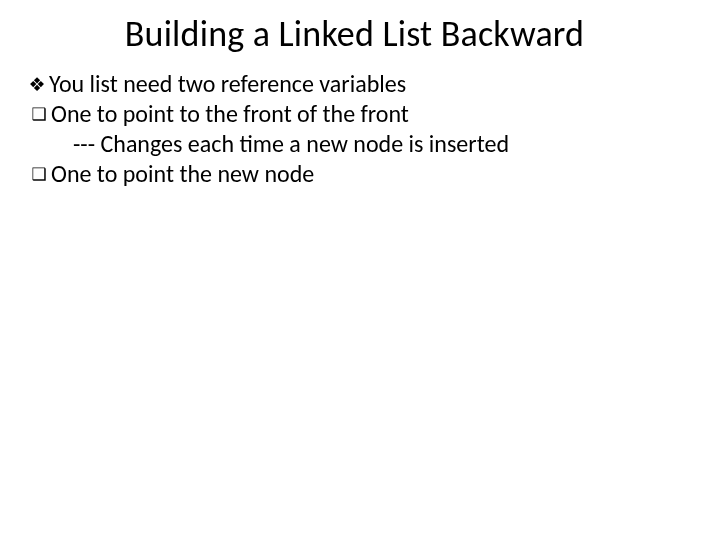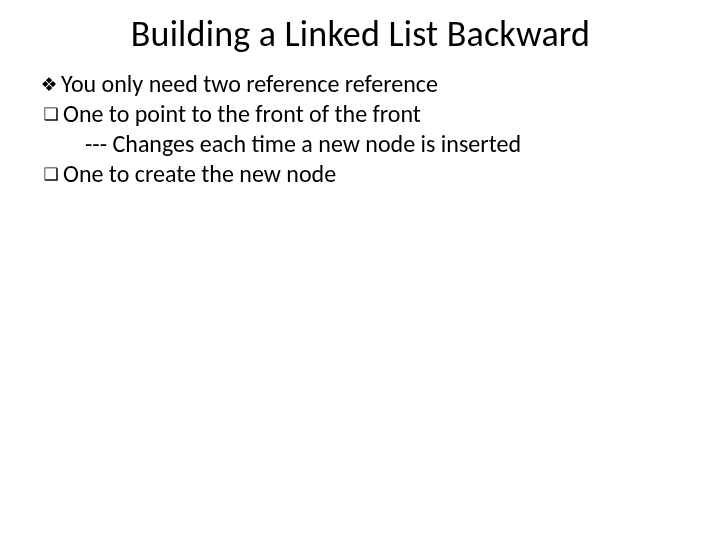--- a/index.html
+++ b/index.html
@@ -9,21 +9,21 @@
     height: 540px;
     background: #ffffff;
     font-family: Calibri, "Segoe UI", Arial, sans-serif;
     color: #000;
     overflow: hidden;
   }
   .slide {
     box-sizing: border-box;
     width: 720px;
     height: 540px;
-    padding: 14px 36px 0 37px;
+    padding: 14px 36px 0 25px;
   }
   .title {
     font-size: 36px;
     font-weight: 400;
     text-align: center;
     line-height: 1.15;
     margin: 0 0 14px 0;
     letter-spacing: 0.2px;
   }
   .body {
@@ -61,31 +61,31 @@
 <body>
 
 <div class="slide">
 
   <h1 class="title">Building a Linked List Backward</h1>
 
   <div class="body">
 
     <div class="row">
       <span class="bullet diamond">❖</span>
-      <span class="text">You only need two reference reference</span>
+      <span class="text">You list need two reference variables</span>
     </div>
 
     <div class="row">
       <span class="bullet square">❑</span>
       <span class="text"> One to point to the front of the front</span>
     </div>
 
     <div class="row indent-dash">
       <span class="text">--- Changes each time a new node is inserted</span>
     </div>
 
     <div class="row">
       <span class="bullet square">❑</span>
-      <span class="text"> One to create the new node</span>
+      <span class="text"> One to point the new node</span>
     </div>
 
   </div>
 </div>
 
 </body></html>

